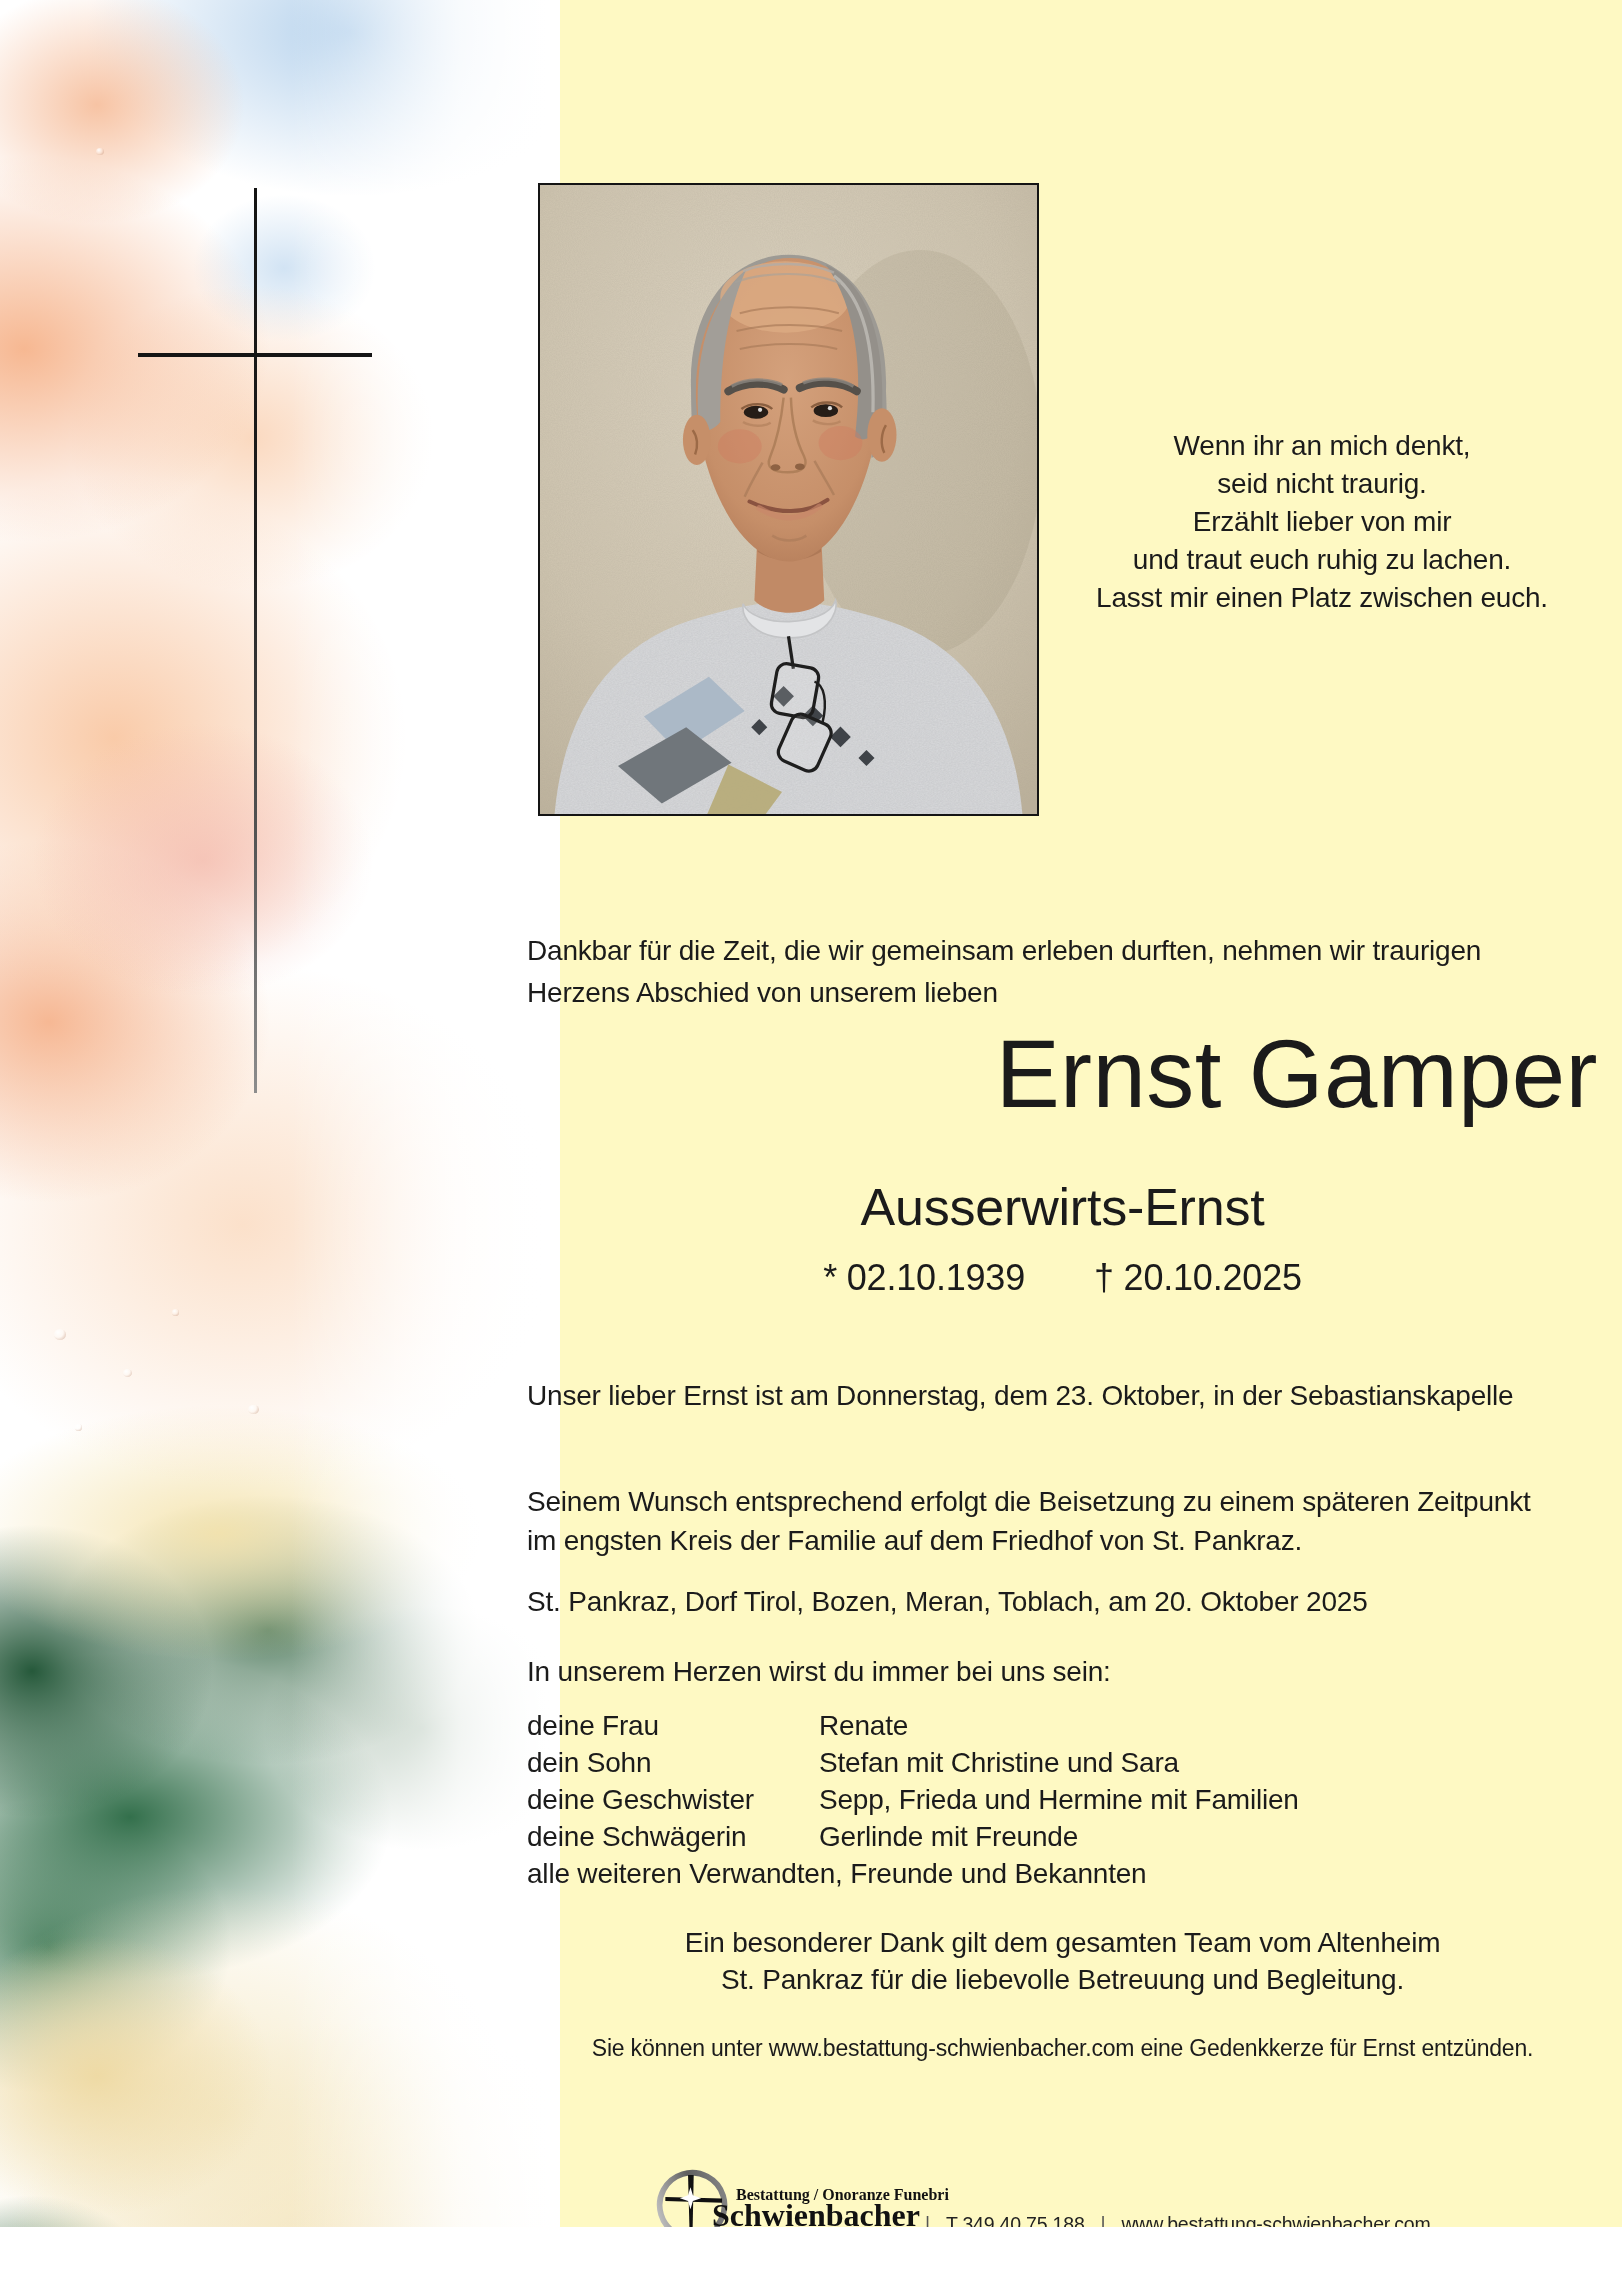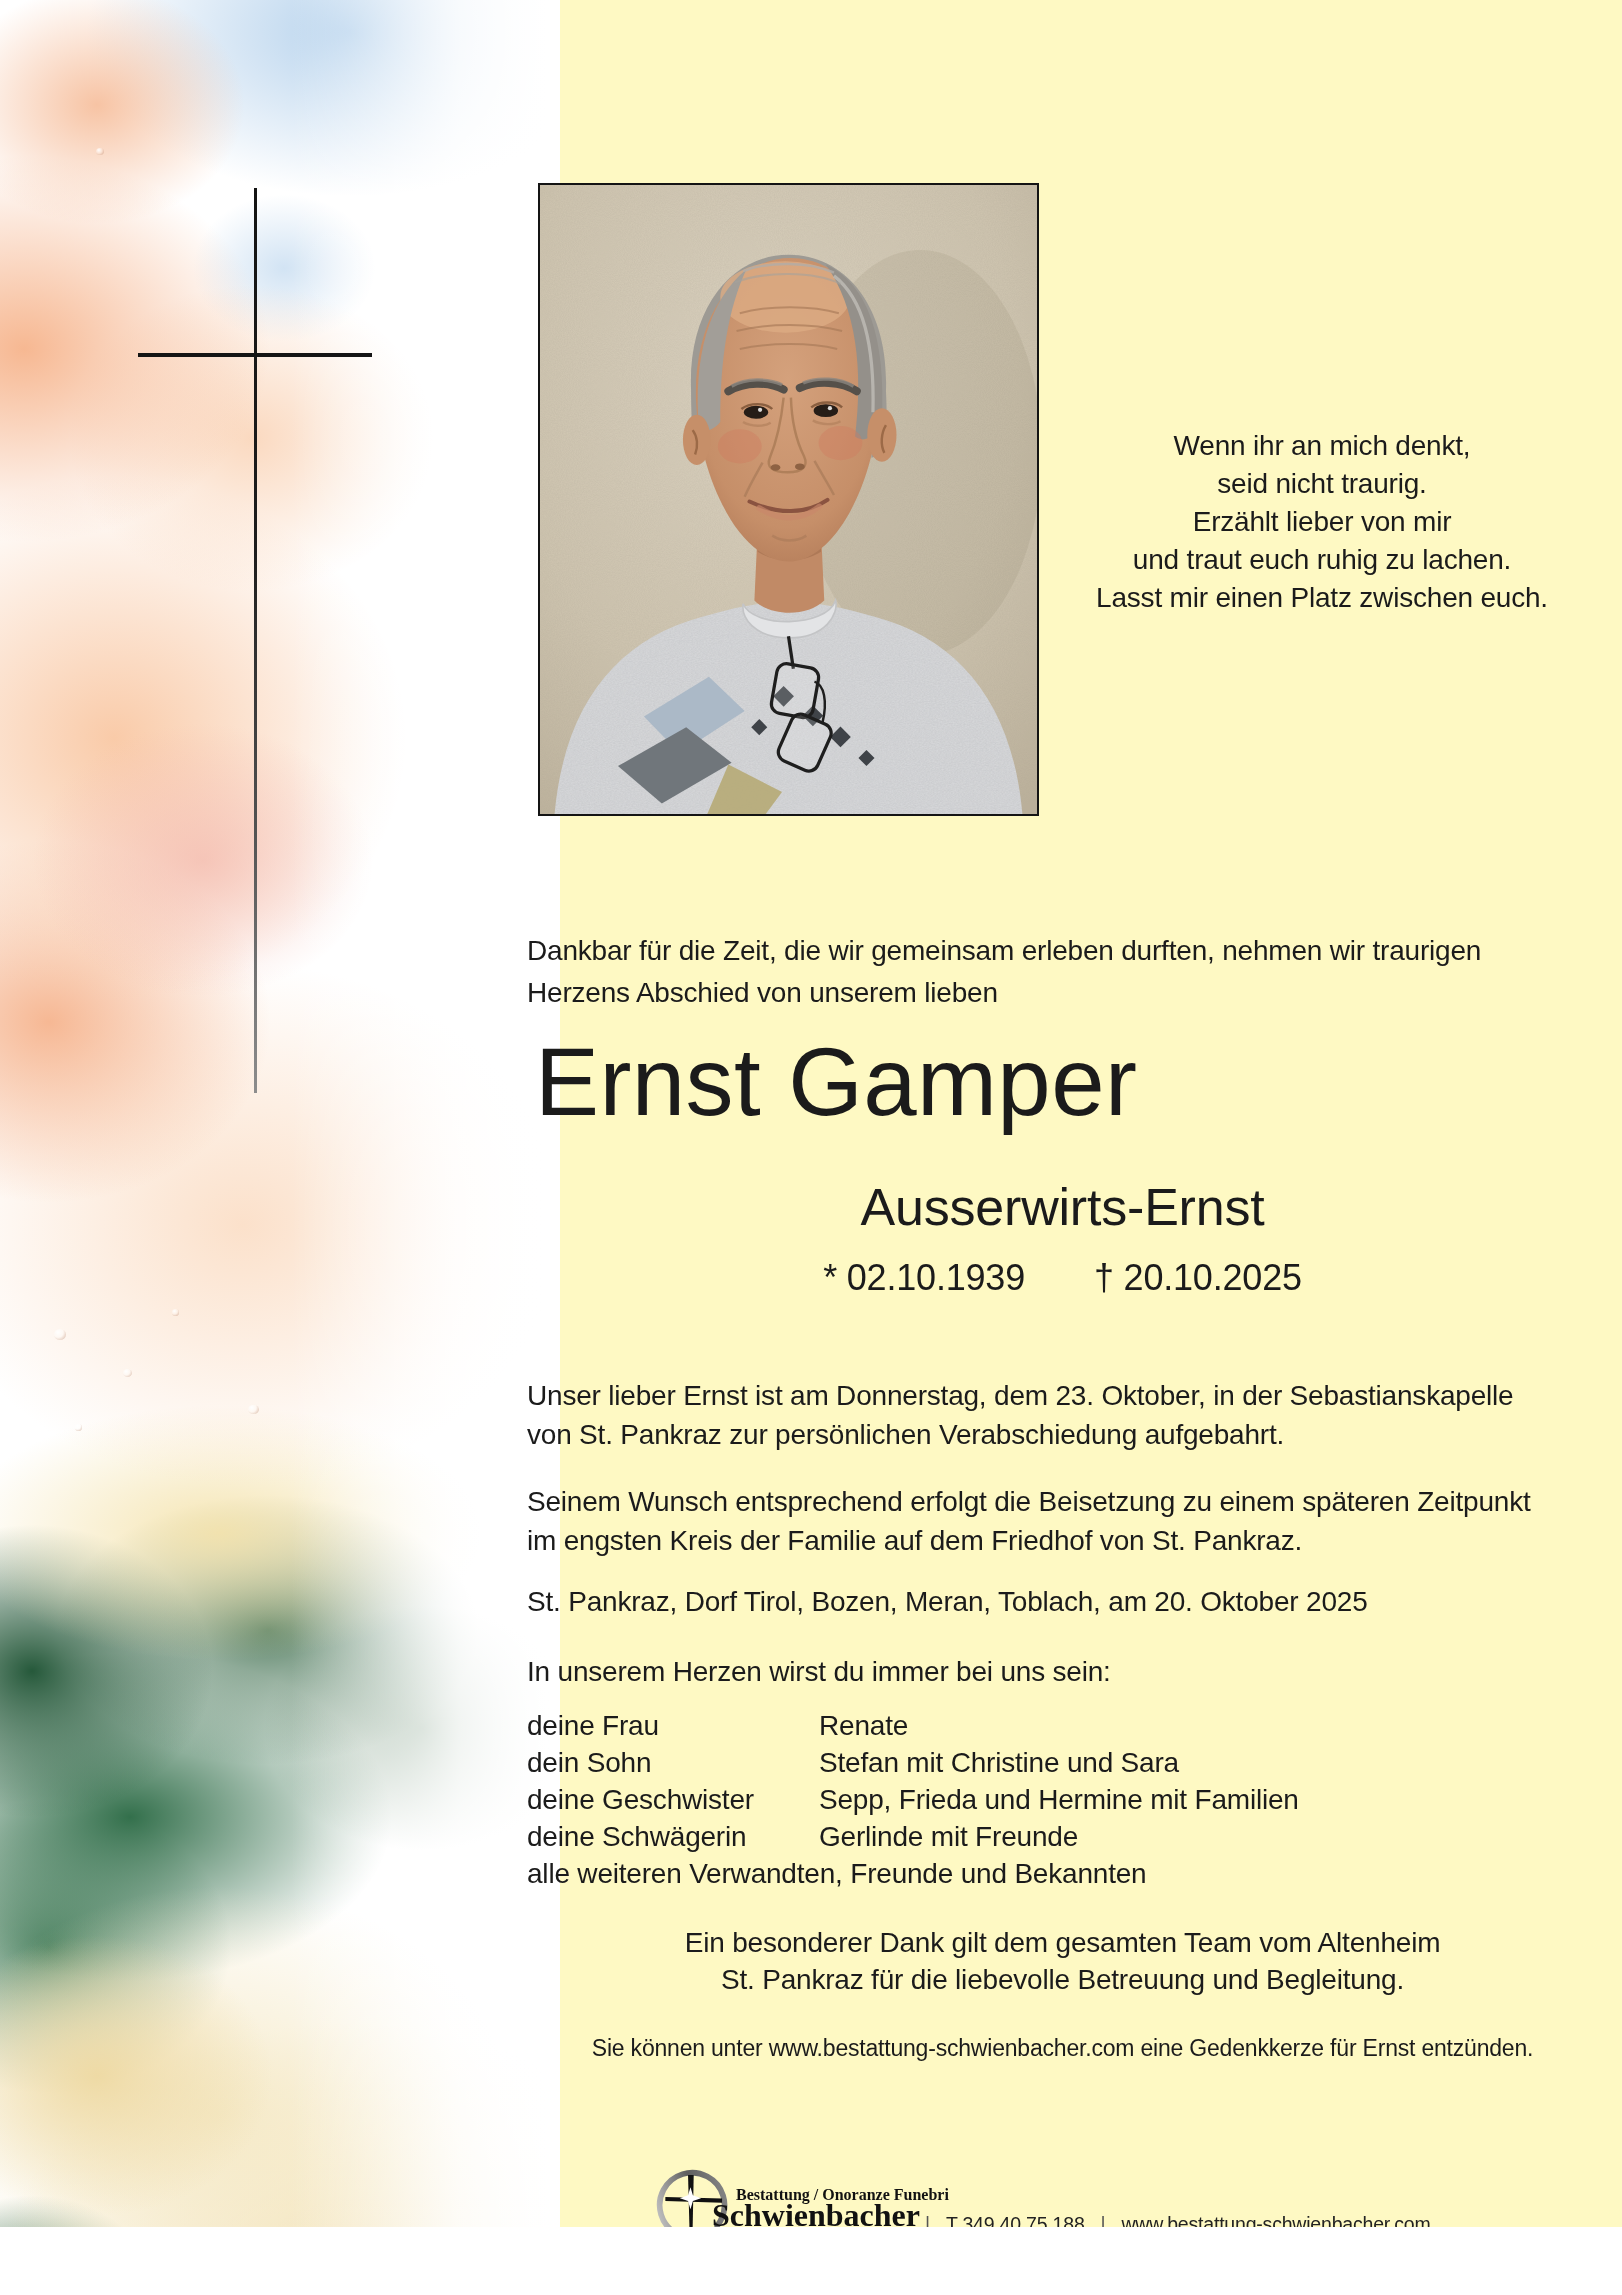--- a/index.html
+++ b/index.html
@@ -48,22 +48,22 @@
   
   .photo{position:absolute;left:538px;top:183px;width:501px;height:633px;
     box-sizing:border-box;border:2.4px solid #141414;background:#cfc5b0;}
   .photo svg{display:block;width:100%;height:100%;}
 
   
   .txt{letter-spacing:-0.2px;}
   .poem{position:absolute;left:1046px;top:427px;width:552px;text-align:center;
     font-size:28px;line-height:38px;}
   .intro{position:absolute;left:527px;top:930px;font-size:28px;line-height:42px;}
-  .name{position:absolute;left:527px;top:1026px;width:1071px;text-align:left;
-    font-size:96px;line-height:1;font-weight:300;margin:8px;letter-spacing:0.4px;}
+  .name{position:absolute;left:527px;top:1026px;width:1071px;text-align:right;
+    font-size:96px;line-height:1;font-weight:300;margin:0;letter-spacing:0.4px;}
   .nickname{position:absolute;left:527px;top:1181px;width:1071px;text-align:center;
     font-size:52px;line-height:1;font-weight:300;}
   .dates{position:absolute;left:527px;top:1260px;width:1071px;display:flex;
     justify-content:center;gap:69px;font-size:36px;line-height:1;}
   .para{position:absolute;left:527px;font-size:28px;line-height:39px;}
   .p1{top:1376px;}
   .p2{top:1482px;}
   .dateline{top:1582px;}
   .hearts{top:1652px;}
   .mourners{position:absolute;left:527px;top:1707px;font-size:28px;line-height:37px;}
@@ -221,21 +221,20 @@
 
   <h1 class="name txt">Ernst Gamper</h1>
   <div class="nickname txt">Ausserwirts-Ernst</div>
   <div class="dates txt">
     <span>* 02.10.1939</span>
     <span>† 20.10.2025</span>
   </div>
 
   <div class="para p1 txt">
     <div>Unser lieber Ernst ist am Donnerstag, dem 23. Oktober, in der Sebastianskapelle</div>
-    <div>von St. Pankraz zur persönlichen Verabschiedung aufgebahrt.</div>
   </div>
   <div class="para p2 txt">
     <div>Seinem Wunsch entsprechend erfolgt die Beisetzung zu einem späteren Zeitpunkt</div>
     <div>im engsten Kreis der Familie auf dem Friedhof von St. Pankraz.</div>
   </div>
   <div class="para dateline txt">St. Pankraz, Dorf Tirol, Bozen, Meran, Toblach, am 20. Oktober 2025</div>
   <div class="para hearts txt">In unserem Herzen wirst du immer bei uns sein:</div>
 
   <div class="mourners txt">
     <div class="mrow">

